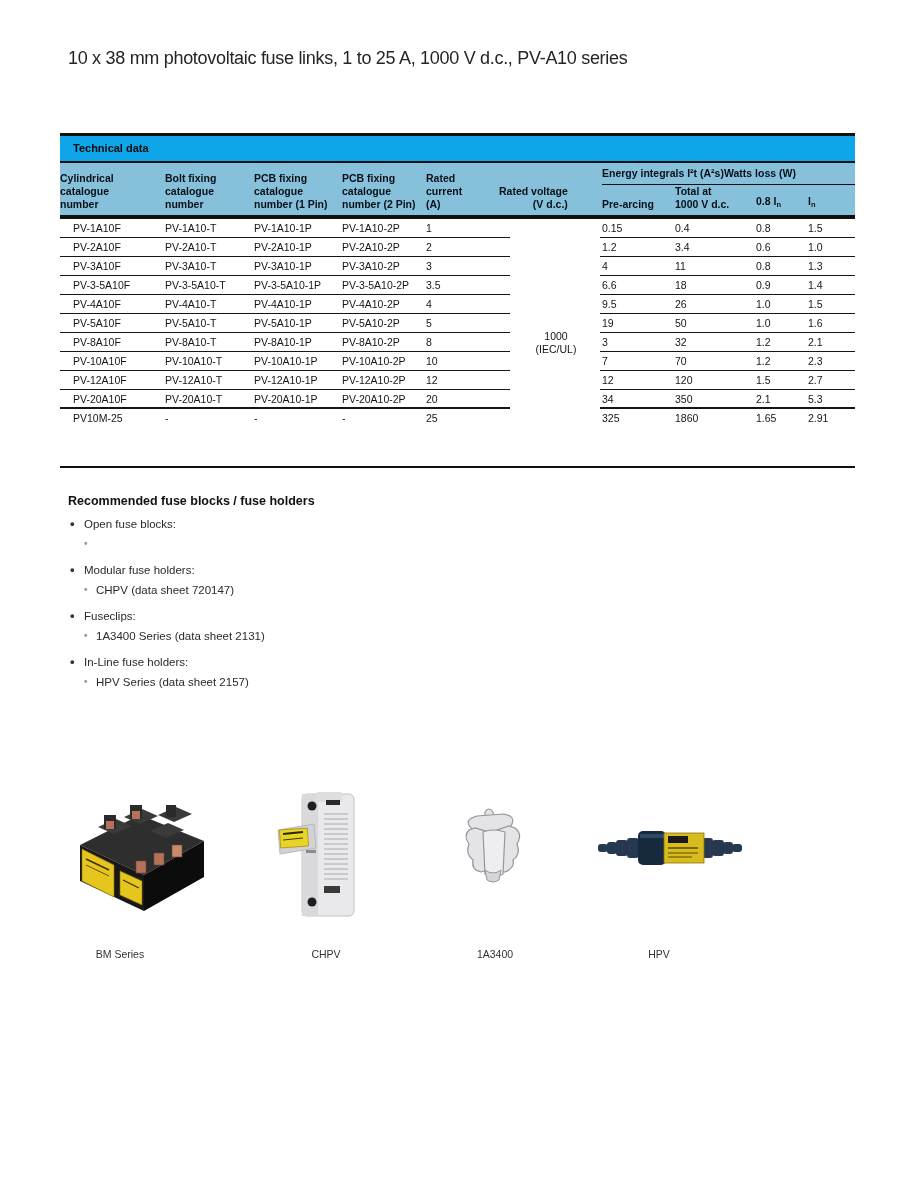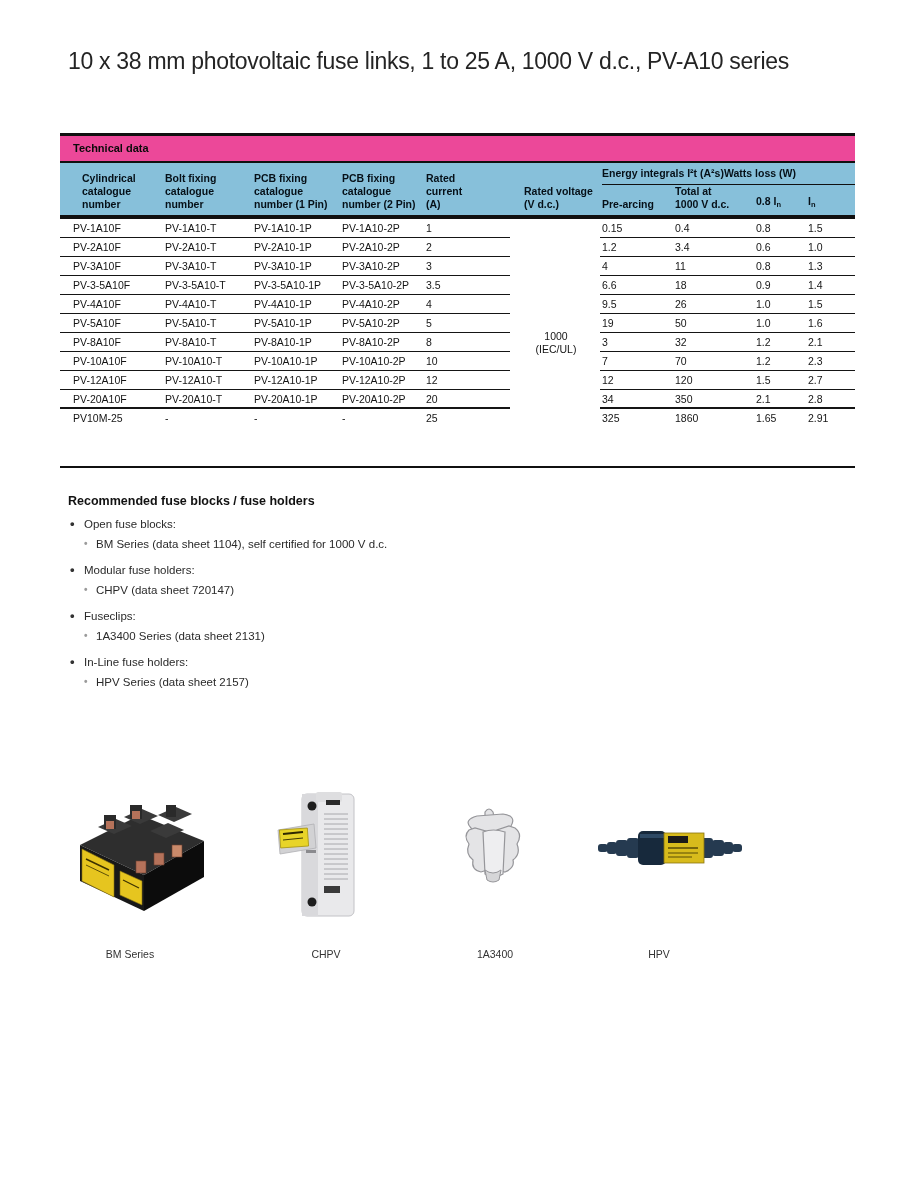--- a/index.html
+++ b/index.html
@@ -4,37 +4,37 @@
 <style>
   html,body{margin:0;padding:0;background:#fff;}
   .page{
     position:relative;width:919px;height:1186px;background:#ffffff;
     font-family:"Liberation Sans","DejaVu Sans",sans-serif;color:#1a1a1a;
     overflow:hidden;
   }
   
   .doc-title{
     position:absolute;left:68px;top:48px;width:820px;
-    font-size:23px;font-weight:400;letter-spacing:-0.3px;color:#242424;
+    font-size:18px;font-weight:400;letter-spacing:-0.3px;color:#242424;
     white-space:nowrap;
   }
   
   .datatable{position:absolute;left:60px;top:133px;width:795px;}
   .rule{width:795px;background:#101010;}
   .rule.top{height:3px;}
   .rule.mid{height:2px;}
   .rule.head{height:4px;}
   .band-green{height:25px;line-height:25px;padding-left:13px;box-sizing:border-box;
     font-size:11px;font-weight:bold;color:#0b0b0b;}
   .head-blue{position:relative;height:52px;}
   .hcell{position:absolute;font-size:10.5px;font-weight:bold;line-height:13px;
     color:#061018;white-space:pre-line;}
   .hc-bottom{bottom:4px;}
-  .hc1{left:22px;}  .hc2{left:105px;} .hc3{left:194px;} .hc4{left:282px;}
-  .hc5{left:366px;} .hc6{left:464px;} .hc7{left:542px;} .hc8{left:615px;}
+  .hc1{left:0;}  .hc2{left:105px;} .hc3{left:194px;} .hc4{left:282px;}
+  .hc5{left:366px;} .hc6{left:439px;text-align:right;} .hc7{left:542px;} .hc8{left:615px;}
   .hc9{left:696px;} .hc10{left:748px;}
   .hgroup{top:4px;}
   .hg-energy{left:542px;} .hg-watts{left:664px;}
   .group-underline{position:absolute;left:542px;right:0;top:21px;height:1px;background:#101010;}
   sub.insub{font-size:7.5px;vertical-align:-2px;font-weight:bold;}
   .tbody{position:relative;height:247px;border-bottom:2px solid #101010;}
   .trow{position:relative;height:19px;}
   .trow::before{content:"";position:absolute;left:0;width:450px;bottom:0;height:1px;background:#151515;}
   .trow::after{content:"";position:absolute;left:540px;right:0;bottom:0;height:1px;background:#151515;}
   .trow:nth-last-child(2)::before,.trow:nth-last-child(2)::after{height:2px;}
@@ -55,32 +55,32 @@
   .rec-line .blt{position:absolute;font-weight:bold;}
   .blt-main{left:70px;color:#333;font-size:13px;}
   .blt-sub{left:84px;color:#9a9a9a;font-size:10px;}
   .txt-main{position:absolute;left:84px;}
   .txt-sub{position:absolute;left:96px;}
   
   .product{position:absolute;}
   .product svg{display:block;}
   .caption{position:absolute;top:948px;transform:translateX(-50%);
     font-size:10.5px;color:#333;white-space:nowrap;}
-  .cap-bm{left:130px;} .cap-chpv{left:326px;} .cap-1a3400{left:495px;} .cap-hpv{left:659px;}
+  .cap-bm{left:120px;} .cap-chpv{left:326px;} .cap-1a3400{left:495px;} .cap-hpv{left:659px;}
 </style>
 </head>
 <body>
 
 <div class="page">
 
   <div class="doc-title">10 x 38 mm photovoltaic fuse links, 1 to 25 A, 1000 V d.c., PV-A10 series</div>
 
   <div class="datatable">
     <div class="rule top"></div>
-    <div class="band-green" style="background:#ec4899;">
+    <div class="band-green" style="background:#0ea5e9;">
       <span>Technical data</span>
     </div>
     <div class="rule mid"></div>
 
     <div class="head-blue" style="background:#87c0da;">
       <div class="hcell hgroup hg-energy">Energy integrals I²t (A²s)</div>
       <div class="hcell hgroup hg-watts">Watts loss (W)</div>
       <div class="group-underline"></div>
       <div class="hcell hc-bottom hc1">Cylindrical
 catalogue
@@ -214,21 +214,21 @@
     </div>
         <div class="trow">
       <span class="cell c1">PV-20A10F</span>
       <span class="cell c2">PV-20A10-T</span>
       <span class="cell c3">PV-20A10-1P</span>
       <span class="cell c4">PV-20A10-2P</span>
       <span class="cell c5">20</span>
       <span class="cell c7">34</span>
       <span class="cell c8">350</span>
       <span class="cell c9">2.1</span>
-      <span class="cell c10">2.8</span>
+      <span class="cell c10">5.3</span>
     </div>
         <div class="trow">
       <span class="cell c1">PV10M-25</span>
       <span class="cell c2">-</span>
       <span class="cell c3">-</span>
       <span class="cell c4">-</span>
       <span class="cell c5">25</span>
       <span class="cell c7">325</span>
       <span class="cell c8">1860</span>
       <span class="cell c9">1.65</span>
@@ -240,21 +240,20 @@
   <div class="rec-heading">Recommended fuse blocks / fuse holders</div>
 
   <div class="rec-list">
     <div class="rec-group">
       <div class="rec-line">
         <span class="blt blt-main">•</span>
         <span class="txt-main">Open fuse blocks:</span>
       </div>
       <div class="rec-line">
         <span class="blt blt-sub">•</span>
-        <span class="txt-sub">BM Series (data sheet 1104), self certified for 1000 V d.c.</span>
       </div>
     </div>
     <div class="rec-group">
       <div class="rec-line">
         <span class="blt blt-main">•</span>
         <span class="txt-main">Modular fuse holders:</span>
       </div>
       <div class="rec-line">
         <span class="blt blt-sub">•</span>
         <span class="txt-sub">CHPV (data sheet 720147)</span>

